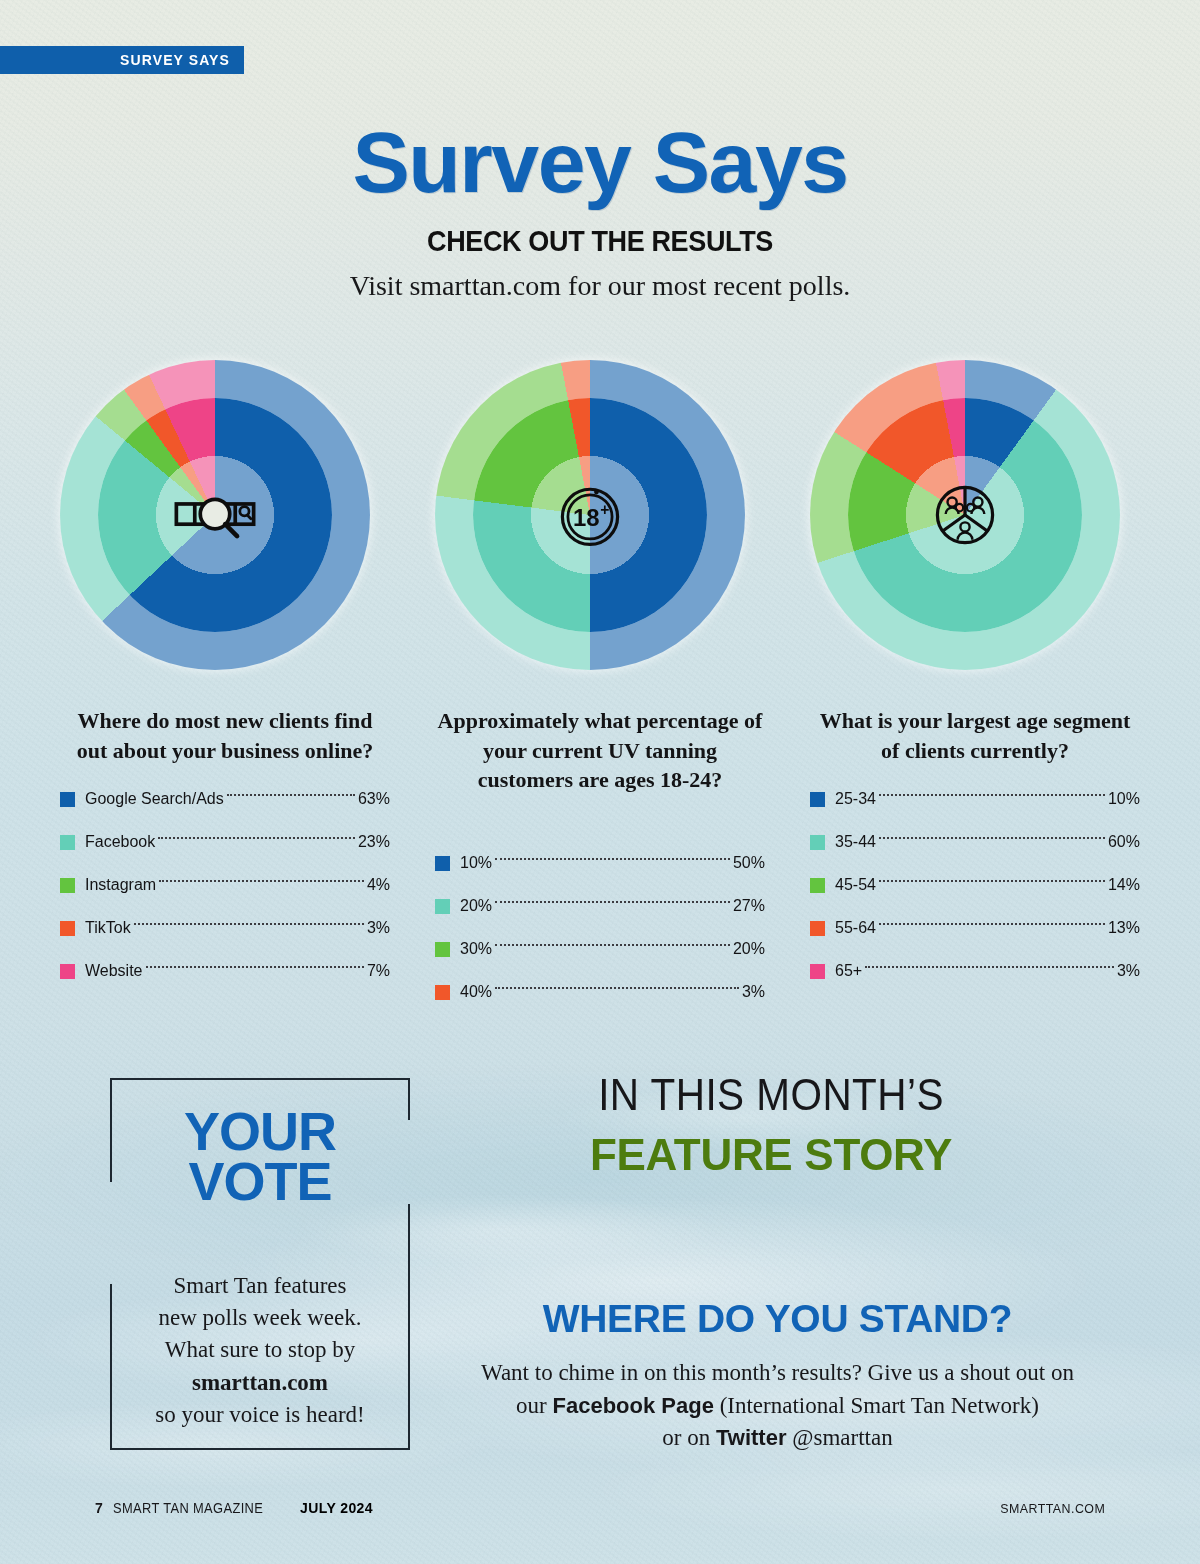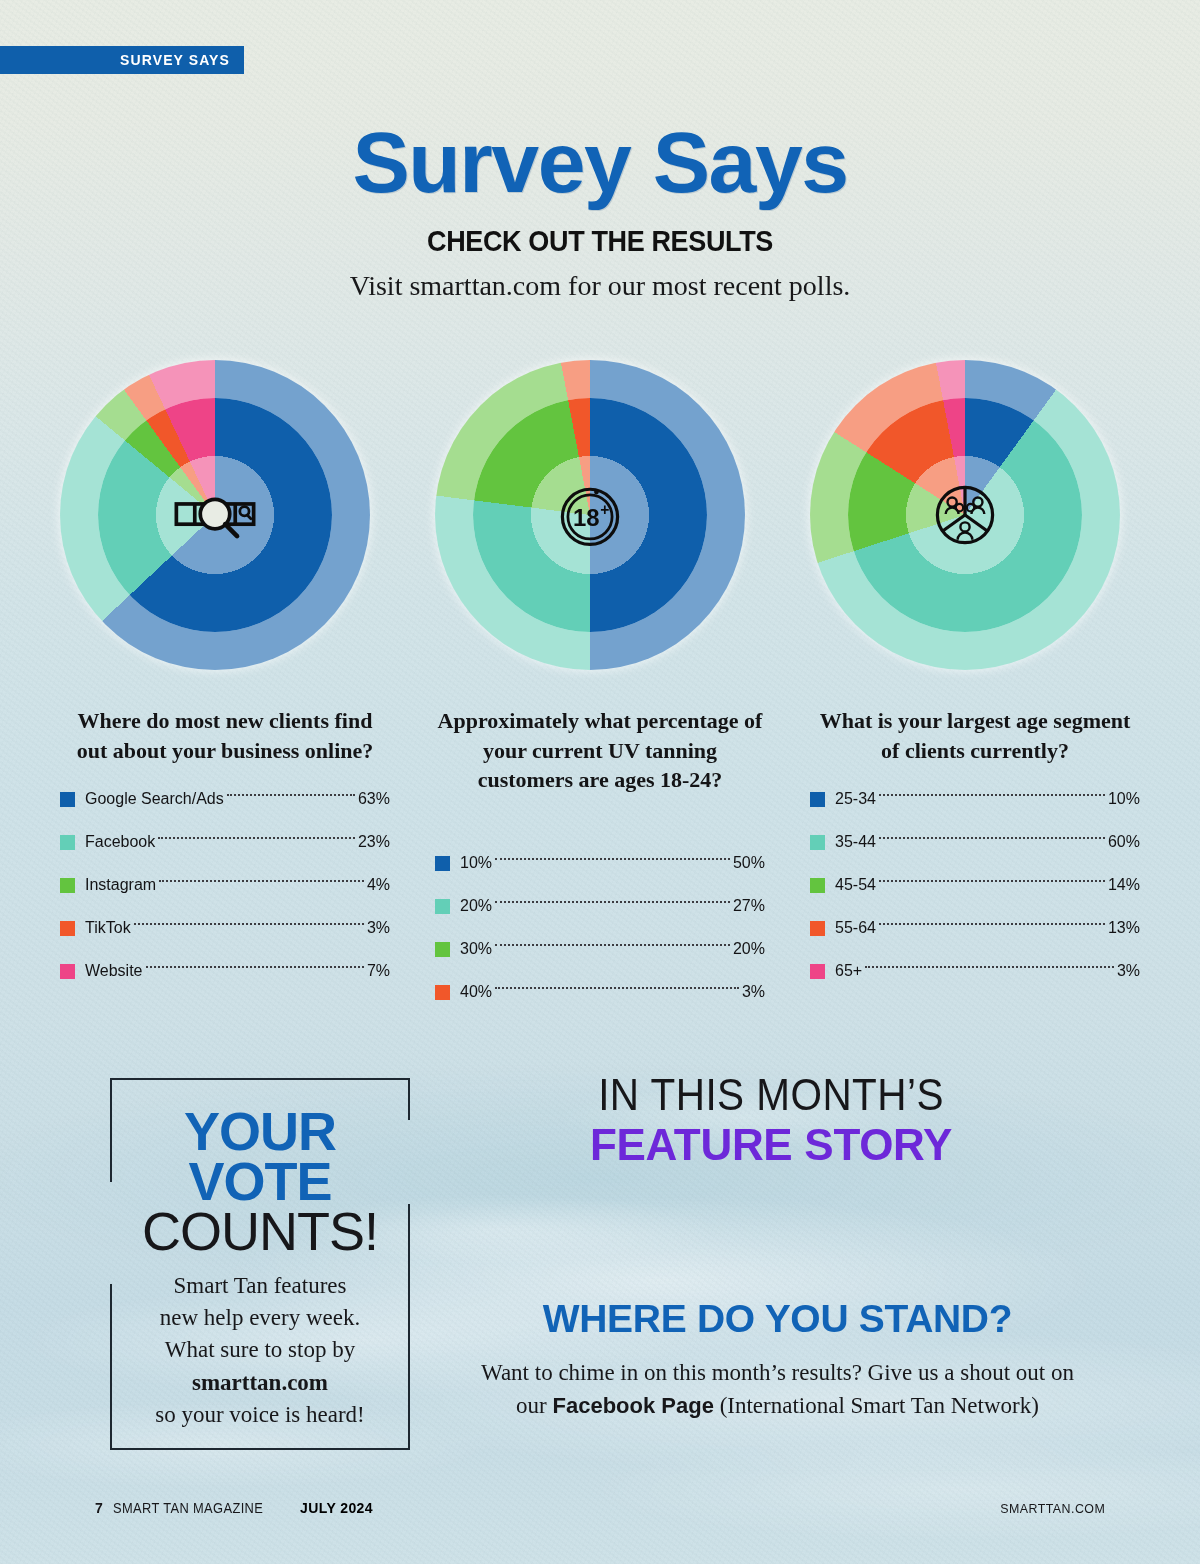--- a/index.html
+++ b/index.html
@@ -191,22 +191,22 @@
 
   
   .feature { position: absolute; left: 440px; right: 98px; top: 1072px; text-align: center; }
   .feature .fh1 {
     font-family: "Liberation Sans", sans-serif;
     font-weight: normal; font-size: 44px; color: #17171a;
     letter-spacing: .5px; transform: scaleX(.92); line-height: 1.05;
   }
   .feature .fh2 {
     font-family: "Liberation Sans", sans-serif;
-    font-weight: bold; font-size: 44px; color: #6d28d9;
-    letter-spacing: -.3px; line-height: 1.12; margin-top: 2px;
+    font-weight: bold; font-size: 44px; color: #4d7c0f;
+    letter-spacing: -.3px; line-height: 1.12; margin-top: 12px;
   }
   .feature .fbody {
     margin-top: 20px;
     font-family: "Liberation Sans", sans-serif;
     font-size: 19.5px; line-height: 1.48; color: #17171a;
   }
   .feature .fbody b { font-weight: bold; }
 
   .stand { position: absolute; left: 440px; right: 85px; top: 1297px; text-align: center; }
   .stand .sh {
@@ -406,41 +406,41 @@
       <i class="vf-top"></i>
       <i class="vf-left-up"></i>
       <i class="vf-right-up"></i>
       <i class="vf-right-dn"></i>
       <i class="vf-left-dn"></i>
       <i class="vf-bottom"></i>
     </div>
     <div class="vote-head">
       <div class="l1">YOUR</div>
       <div class="l2">VOTE</div>
-      <div class="l3">COUNTS!</div>
     </div>
     <div class="vote-body">
       <div>Smart Tan features</div>
-      <div>new help every week.</div>
+      <div>new polls week week.</div>
       <div>What sure to stop by</div>
       <div class="bold">smarttan.com</div>
       <div>so your voice is heard!</div>
     </div>
   </div>
 
   <div class="feature">
     <div class="fh1">IN THIS MONTH’S</div>
     <div class="fh2">FEATURE STORY</div>
   </div>
 
   <div class="stand">
     <div class="sh">WHERE DO YOU STAND?</div>
     <div class="sbody">
       <div>Want to chime in on this month’s results? Give us a shout out on</div>
       <div><span>our </span><b>Facebook Page</b><span> (International Smart Tan Network)</span></div>
+      <div><span>or on </span><b>Twitter</b><span> @smarttan</span></div>
     </div>
   </div>
 
   <div class="footer">
     <span class="pg">7</span>
     <span class="mag">SMART TAN MAGAZINE</span>
     <span class="iss">JULY 2024</span>
     <span class="spacer"></span>
     <span class="site">SMARTTAN.COM</span>
   </div>

